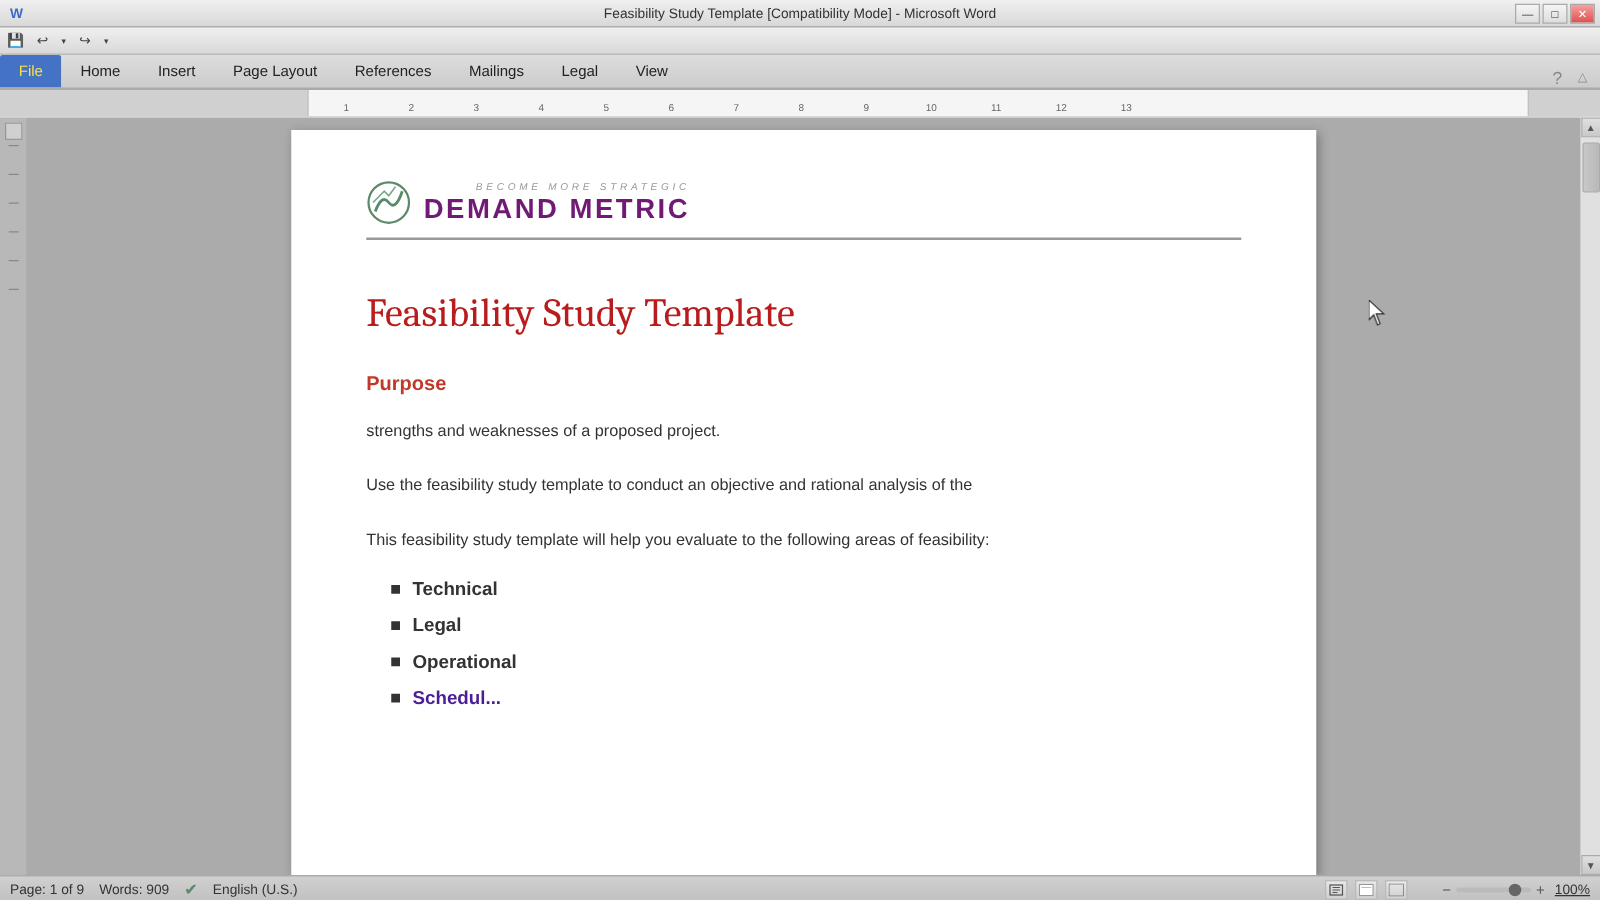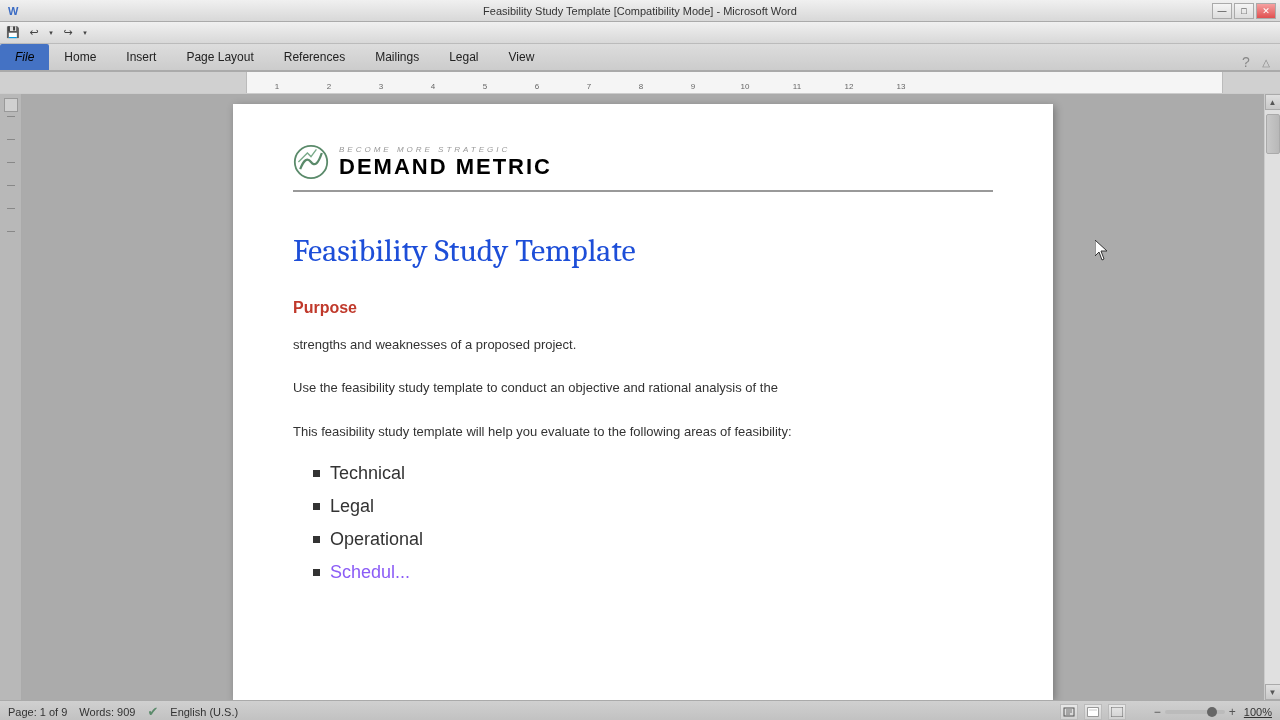--- a/index.html
+++ b/index.html
@@ -89,23 +89,22 @@
       font-size: 12px;
       cursor: pointer;
       color: #222;
       border: 1px solid transparent;
       height: 100%;
       display: flex;
       align-items: center;
     }
     .ribbon-tab.active {
       background: #4472c4;
-      color: #000000;
+      color: #fde047;
       border-radius: 2px 2px 0 0;
-      font-style: italic;
     }
 
     
     .ruler {
       background: #f0f0f0;
       height: 22px;
       border-bottom: 1px solid #ccc;
       display: flex;
       align-items: center;
       position: relative;
@@ -201,33 +200,34 @@
     .logo-text-area {
       display: flex;
       flex-direction: column;
     }
     .logo-tagline {
       font-size: 8px;
       letter-spacing: 3px;
       color: #999;
       text-transform: uppercase;
       font-style: italic;
+      text-align: right;
     }
     .logo-name {
       font-size: 22px;
       font-weight: bold;
-      color: #000000;
+      color: #701a75;
       letter-spacing: 2px;
       text-transform: uppercase;
     }
 
     
     .doc-title {
       font-size: 32px;
-      color: #1d4ed8;
+      color: #b91c1c;
       font-weight: normal;
       margin-bottom: 30px;
       font-family: 'Cambria', Georgia, serif;
     }
     .section-heading {
       font-size: 16px;
       color: #c0392b;
       font-weight: bold;
       margin-bottom: 16px;
     }
@@ -236,26 +236,27 @@
       color: #333;
       line-height: 1.8;
       margin-bottom: 20px;
     }
     .bullet-list {
       list-style: none;
       padding-left: 20px;
       margin-top: 10px;
     }
     .bullet-list li {
-      font-size: 18px;
+      font-size: 15px;
       color: #333;
       margin-bottom: 12px;
       display: flex;
       align-items: center;
       gap: 10px;
+      font-weight: bold;
     }
     .bullet-square {
       width: 7px;
       height: 7px;
       background: #333;
       flex-shrink: 0;
     }
 
     
     .right-scrollbar {
@@ -468,21 +469,21 @@
         <li>
           <span class="bullet-square"></span>
           <span>Legal</span>
         </li>
         <li>
           <span class="bullet-square"></span>
           <span>Operational</span>
         </li>
         <li>
           <span class="bullet-square"></span>
-          <span style="color: #8b5cf6;">Schedul...</span>
+          <span style="color: #4c1d95;">Schedul...</span>
         </li>
       </ul>
     </div>
   </div>
 
   <div class="right-scrollbar">
     <div class="scrollbar-btn">▲</div>
     <div class="scrollbar-track">
       <div class="scrollbar-thumb"></div>
     </div>

